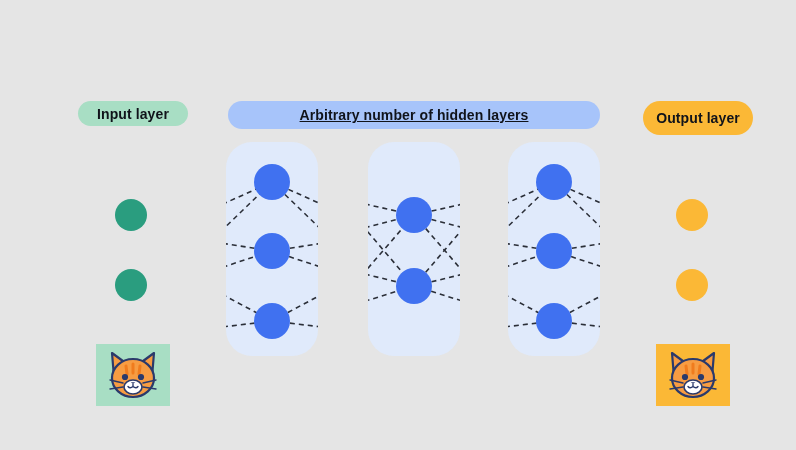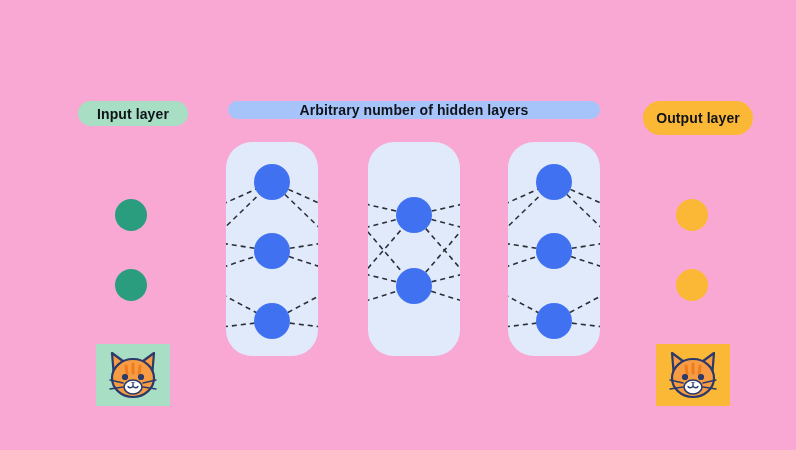--- a/index.html
+++ b/index.html
@@ -13,21 +13,21 @@
     position: relative;
     overflow: hidden;
     font-family: "Liberation Sans", sans-serif;
   }
 
   #stage {
     position: absolute;
     left: 0; top: 0;
     width: 796px;
     height: 450px;
-    background: #f9a8d4;
+    background: #e5e5e5;
   }
 
   
   .pill {
     position: absolute;
     display: flex;
     align-items: center;
     justify-content: center;
     border-radius: 999px;
     font-weight: bold;
@@ -37,22 +37,23 @@
     white-space: nowrap;
     box-sizing: border-box;
   }
   #pill-input {
     left: 78px; top: 101px;
     width: 110px; height: 25px;
     background: #A8DEC4;
   }
   #pill-hidden {
     left: 228px; top: 101px;
-    width: 372px; height: 18px;
+    width: 372px; height: 28px;
     background: #A7C4FA;
+    text-decoration: underline;
   }
   #pill-output {
     left: 643px; top: 101px;
     width: 110px; height: 34px;
     background: #FBB836;
   }
 
   
   .panel {
     position: absolute;

